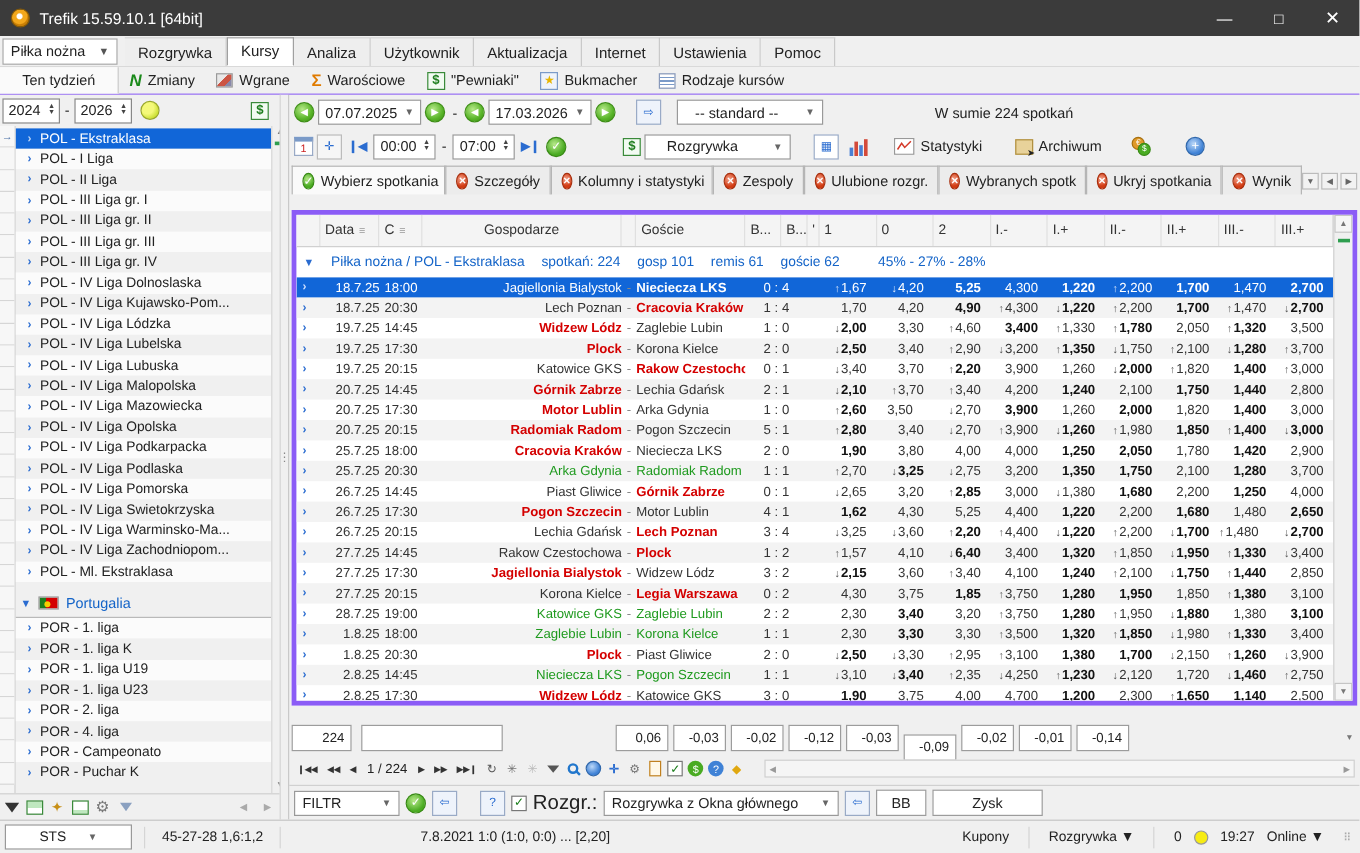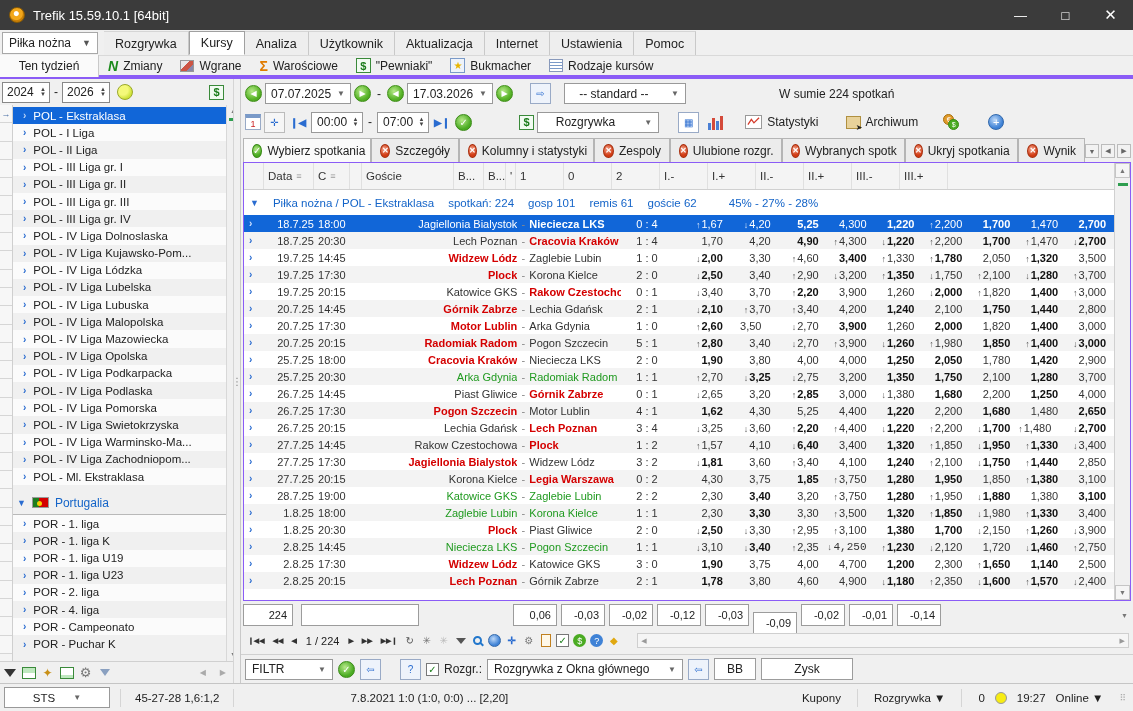--- a/index.html
+++ b/index.html
@@ -24,21 +24,21 @@
     background:#f0f0f0; border-bottom:1px solid #d9d9d9; display:flex; align-items:flex-end; }
   .sport-combo { width:96px; height:22px; background:#fff; border:1px solid #a8a8a8;
     margin:0 6px 1px 2px; display:flex; align-items:center; padding:0 6px; font-size:12px; }
   .sport-combo .dd { margin-left:auto; color:#555; font-size:9px; }
   .menu-tabs { display:flex; height:24px; align-items:stretch; }
   .menu-tab { padding:0 11px; display:flex; align-items:center; font-size:12.5px; color:#222;
     border-right:1px solid #c9c9c9; background:#eee; border-top:1px solid #d5d5d5; }
   .menu-tab.active { background:#fff; border:1px solid #a0a0a0; border-bottom:1px solid #fff; }
   
   .toolbar1 { position:absolute; left:0; top:56px; right:0; height:23px;
-    background:#f0f0f0; border-bottom:4px solid #8b5cf6; display:flex; align-items:center; }
+    background:#f0f0f0; border-bottom:1px solid #8b5cf6; display:flex; align-items:center; }
   .period-box { width:99px; height:22px; border-right:1px solid #c9c9c9; background:#fafafa;
     display:flex; align-items:center; justify-content:center; font-size:12px; }
   .tb-btn { display:flex; align-items:center; gap:5px; padding:0 9px; height:21px; font-size:12px; color:#222; }
   .ic { display:inline-flex; align-items:center; justify-content:center; }
   .ic-zmiany { color:#1b8a1b; font-weight:bold; font-size:14px; font-style:italic; }
   .ic-wgrane { width:14px; height:12px; background:linear-gradient(135deg,#e8e8e8 40%, #c54 40% 70%, #88a 70%); border:1px solid #999; }
   .ic-sigma { color:#e07b00; font-weight:bold; font-size:14px; }
   .ic-dollar { width:15px; height:15px; background:#f2fbf2; border:1px solid #3a8a3a;
     color:#1d7d1d; font-weight:bold; font-size:11px; }
   .ic-star { width:15px; height:15px; background:#eef3fb; border:1px solid #7a9ac8; color:#e8b500; font-size:10px; }
@@ -134,21 +134,21 @@
   
   .mtabs { height:26px; display:flex; align-items:flex-end; padding:0 2px; }
   .mtab { height:24px; display:flex; align-items:center; gap:5px; padding:0 8px; font-size:12px;
     background:#ececec; border:1px solid #b5b5b5; border-bottom:none; white-space:nowrap; overflow:hidden; }
   .mtab.on { background:#fafafa; }
   .mtab-ctl { margin-left:auto; display:flex; gap:2px; padding-bottom:4px; }
   .mtab-ctl span { width:14px; height:14px; border:1px solid #bbb; background:#f2f2f2; font-size:7px;
     color:#666; display:inline-flex; align-items:center; justify-content:center; }
   
   .grid-wrap { flex:1; display:flex; flex-direction:column; background:#fff;
-    border:1px solid #8b5cf6; margin:0 2px; position:relative; overflow:hidden; }
+    border:4px solid #8b5cf6; margin:13px 2px; position:relative; overflow:hidden; }
   .ghead { height:27px; display:flex; align-items:stretch; background:#f4f4f4; border-bottom:1px solid #d0d0d0;
     font-size:11.5px; color:#333; }
   .ghead .hc { display:flex; align-items:center; padding:0 4px; border-right:1px solid #e0e0e0; overflow:hidden; white-space:nowrap; }
   .sort-glyph { color:#999; font-size:9px; margin-left:4px; }
   .gsum { height:25px; display:flex; align-items:center; gap:14px; color:#1464c8; font-size:11.5px;
     padding-left:6px; white-space:nowrap; }
   .gsum .chev-dn { color:#2a6cd0; font-size:9px; }
   .grows { flex:1; overflow:hidden; }
   .row { height:17px; display:flex; align-items:center; font-size:11px; color:#333; }
   .row:nth-child(even) { background:#f3f3f3; }
@@ -580,20 +580,23 @@
             <span></span>
           </div>
           <div class="hc" style="width: 50px;">
             <span>Data</span>
             <span class="sort-glyph">≡</span>
           </div>
           <div class="hc" style="width: 36px;">
             <span>C</span>
             <span class="sort-glyph">≡</span>
           </div>
+          <div class="hc" style="width: 168px; justify-content: center;">
+            <span>Gospodarze</span>
+          </div>
           <div class="hc" style="width: 12px;">
             <span></span>
           </div>
           <div class="hc" style="width: 92px;">
             <span>Goście</span>
           </div>
           <div class="hc" style="width: 30px;">
             <span>B...</span>
           </div>
           <div class="hc" style="width: 22px;">
@@ -908,21 +911,21 @@
           </div>
           <div class="row">
             <span class="cell chev-c" style="width: 20px;">›</span>
             <span class="cell" style="width: 50px; text-align: right;">27.7.25</span>
             <span class="cell" style="width: 36px; text-align: center;">17:30</span>
             <span class="cell t-win" style="width: 168px; text-align: right;">Jagiellonia Bialystok</span>
             <span class="cell" style="width: 12px; text-align: center; color: rgb(136, 136, 136);">-</span>
             <span class="cell" style="width: 92px;">Widzew Lódz</span>
             <span class="cell" style="width: 52px; text-align: center;">3 : 2</span>
             <span class="cell" style="width: 10px;"></span>
-            <span class="cell" style="width: 48px; text-align: right; padding-right: 8px;"><span class="arrow">↓</span><span class="odds-b">1,81</span></span>
+            <span class="cell" style="width: 48px; text-align: right; padding-right: 8px;"><span class="arrow">↓</span><span class="odds-b">2,15</span></span>
             <span class="cell" style="width: 48px; text-align: right; padding-right: 8px;"><span>3,60</span></span>
             <span class="cell" style="width: 48px; text-align: right; padding-right: 8px;"><span class="arrow">↑</span><span>3,40</span></span>
             <span class="cell" style="width: 48px; text-align: right; padding-right: 8px;"><span>4,100</span></span>
             <span class="cell" style="width: 48px; text-align: right; padding-right: 8px;"><span class="odds-b">1,240</span></span>
             <span class="cell" style="width: 48px; text-align: right; padding-right: 8px;"><span class="arrow">↑</span><span>2,100</span></span>
             <span class="cell" style="width: 48px; text-align: right; padding-right: 8px;"><span class="arrow">↓</span><span class="odds-b">1,750</span></span>
             <span class="cell" style="width: 48px; text-align: right; padding-right: 8px;"><span class="arrow">↑</span><span class="odds-b">1,440</span></span>
             <span class="cell" style="width: 48px; text-align: right; padding-right: 8px;"><span>2,850</span></span>
           </div>
           <div class="row">
@@ -1006,21 +1009,21 @@
             <span class="cell" style="width: 50px; text-align: right;">2.8.25</span>
             <span class="cell" style="width: 36px; text-align: center;">14:45</span>
             <span class="cell t-draw" style="width: 168px; text-align: right;">Nieciecza LKS</span>
             <span class="cell" style="width: 12px; text-align: center; color: rgb(136, 136, 136);">-</span>
             <span class="cell t-draw" style="width: 92px;">Pogon Szczecin</span>
             <span class="cell" style="width: 52px; text-align: center;">1 : 1</span>
             <span class="cell" style="width: 10px;"></span>
             <span class="cell" style="width: 48px; text-align: right; padding-right: 8px;"><span class="arrow">↓</span><span>3,10</span></span>
             <span class="cell" style="width: 48px; text-align: right; padding-right: 8px;"><span class="arrow">↓</span><span class="odds-b">3,40</span></span>
             <span class="cell" style="width: 48px; text-align: right; padding-right: 8px;"><span class="arrow">↑</span><span>2,35</span></span>
-            <span class="cell" style="width: 48px; text-align: right; padding-right: 8px; font-family: Liberation Mono, monospace;"><span class="arrow">↓</span><span>4,250</span></span>
+            <span class="cell" style="width: 48px; text-align: right; padding-right: 8px;"><span class="arrow">↓</span><span>4,250</span></span>
             <span class="cell" style="width: 48px; text-align: right; padding-right: 8px;"><span class="arrow">↑</span><span class="odds-b">1,230</span></span>
             <span class="cell" style="width: 48px; text-align: right; padding-right: 8px;"><span class="arrow">↓</span><span>2,120</span></span>
             <span class="cell" style="width: 48px; text-align: right; padding-right: 8px;"><span>1,720</span></span>
             <span class="cell" style="width: 48px; text-align: right; padding-right: 8px;"><span class="arrow">↓</span><span class="odds-b">1,460</span></span>
             <span class="cell" style="width: 48px; text-align: right; padding-right: 8px;"><span class="arrow">↑</span><span>2,750</span></span>
           </div>
           <div class="row">
             <span class="cell chev-c" style="width: 20px;">›</span>
             <span class="cell" style="width: 50px; text-align: right;">2.8.25</span>
             <span class="cell" style="width: 36px; text-align: center;">17:30</span>
@@ -1148,21 +1151,21 @@
 
   <div class="mfilter">
     <div class="combo" style="width:88px;">
       <span>FILTR</span>
       <span class="dd">▼</span>
     </div>
     <span class="check-btn">✓</span>
     <span class="sq-btn">⇦</span>
     <span class="sq-btn" style="margin-left:14px;">?</span>
     <span class="chk">✓</span>
-    <span style="font-size:12px;">Rozgr.:</span>
+    <span style="font-size:17px;">Rozgr.:</span>
     <div class="combo" style="width:196px;">
       <span style="overflow:hidden;white-space:nowrap;">Rozgrywka z Okna głównego</span>
       <span class="dd">▼</span>
     </div>
     <span class="sq-btn">⇦</span>
     <span class="white-btn" style="width:42px;">
         <span>BB</span>
       </span>
     <span class="white-btn" style="width:92px;">
         <span>Zysk</span>

